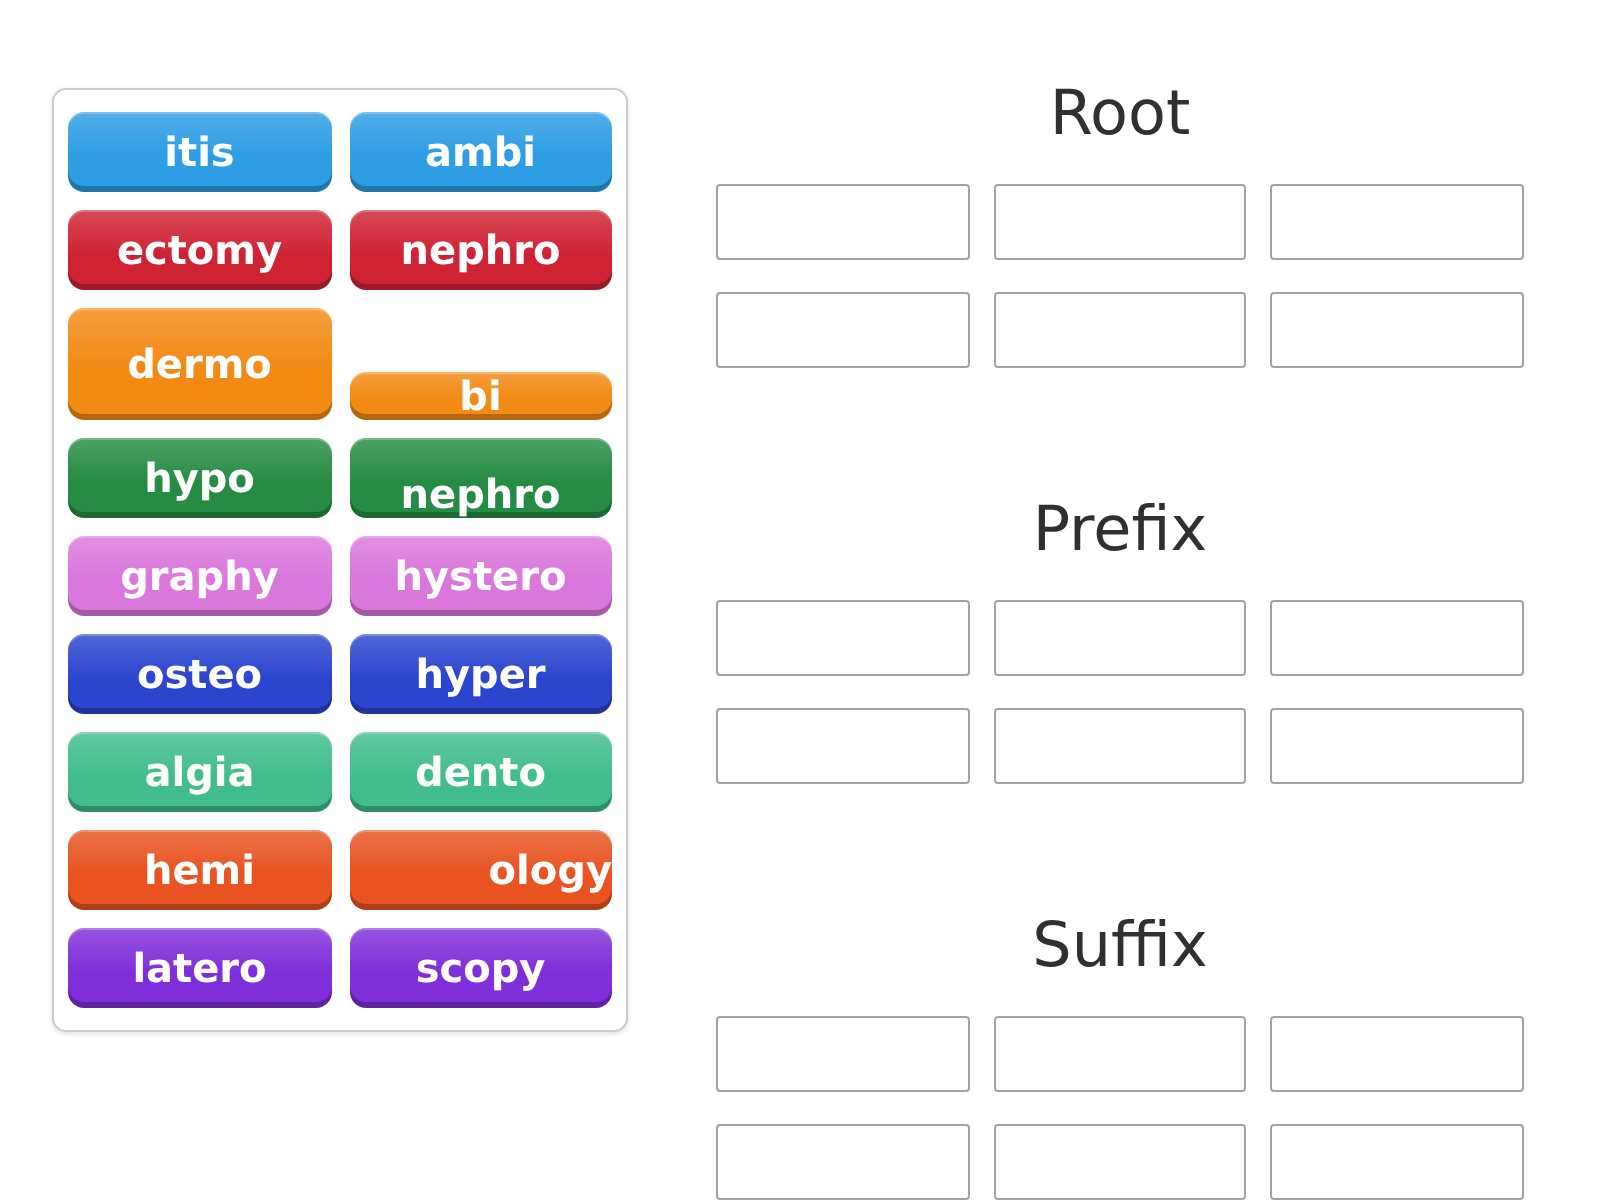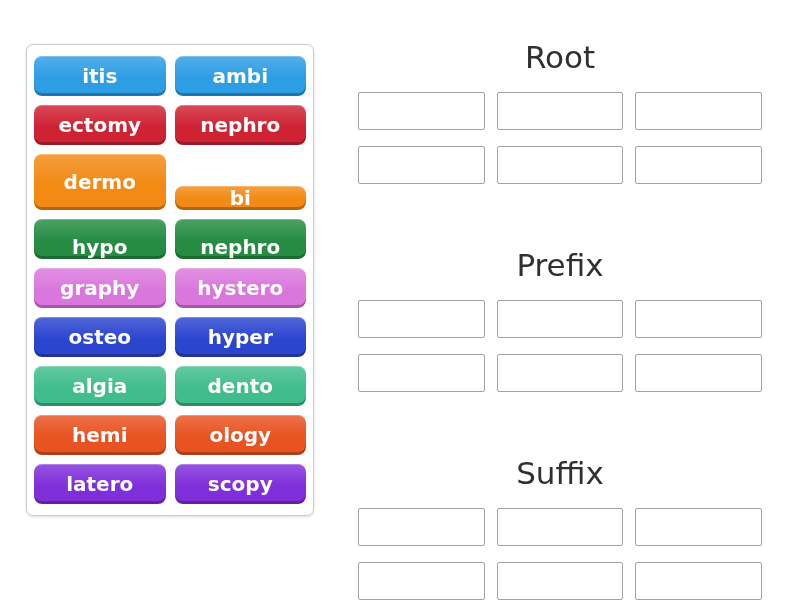--- a/index.html
+++ b/index.html
@@ -59,21 +59,21 @@
   </div>
 
   <div class="tile" style="background-color: rgb(242, 138, 20);">
     <span class="tile-label">dermo</span>
   </div>
 
   <div class="tile" style="background-color: rgb(242, 138, 20); margin-top: 32px;">
     <span class="tile-label">bi</span>
   </div>
 
-  <div class="tile" style="background-color: rgb(38, 140, 67); align-items: flex-end;">
+  <div class="tile" style="background-color: rgb(38, 140, 67);">
     <span class="tile-label">hypo</span>
   </div>
 
   <div class="tile" style="background-color: rgb(38, 140, 67); align-items: flex-end;">
     <span class="tile-label">nephro</span>
   </div>
 
   <div class="tile" style="background-color: rgb(218, 119, 221); text-align: center;">
     <span class="tile-label">graphy</span>
   </div>
@@ -95,21 +95,21 @@
   </div>
 
   <div class="tile" style="background-color: rgb(65, 189, 141);">
     <span class="tile-label">dento</span>
   </div>
 
   <div class="tile" style="background-color: rgb(232, 83, 33);">
     <span class="tile-label">hemi</span>
   </div>
 
-  <div class="tile" style="background-color: rgb(232, 83, 33);">
+  <div class="tile" style="background-color: rgb(232, 83, 33); justify-content: flex-end;">
     <span class="tile-label">ology</span>
   </div>
 
   <div class="tile" style="background-color: rgb(127, 47, 217);">
     <span class="tile-label">latero</span>
   </div>
 
   <div class="tile" style="background-color: rgb(127, 47, 217);">
     <span class="tile-label">scopy</span>
   </div>

